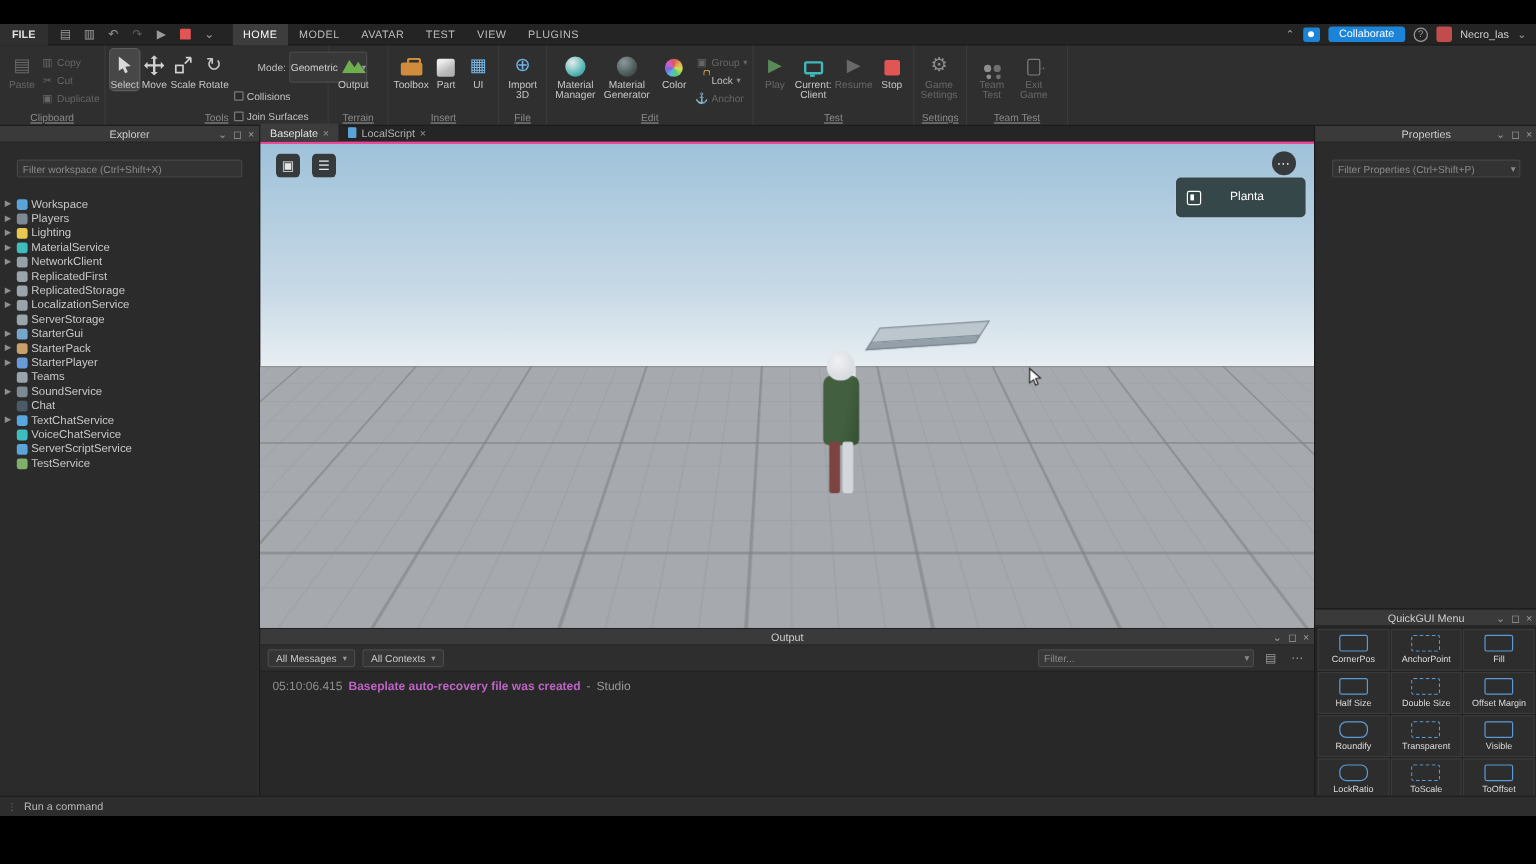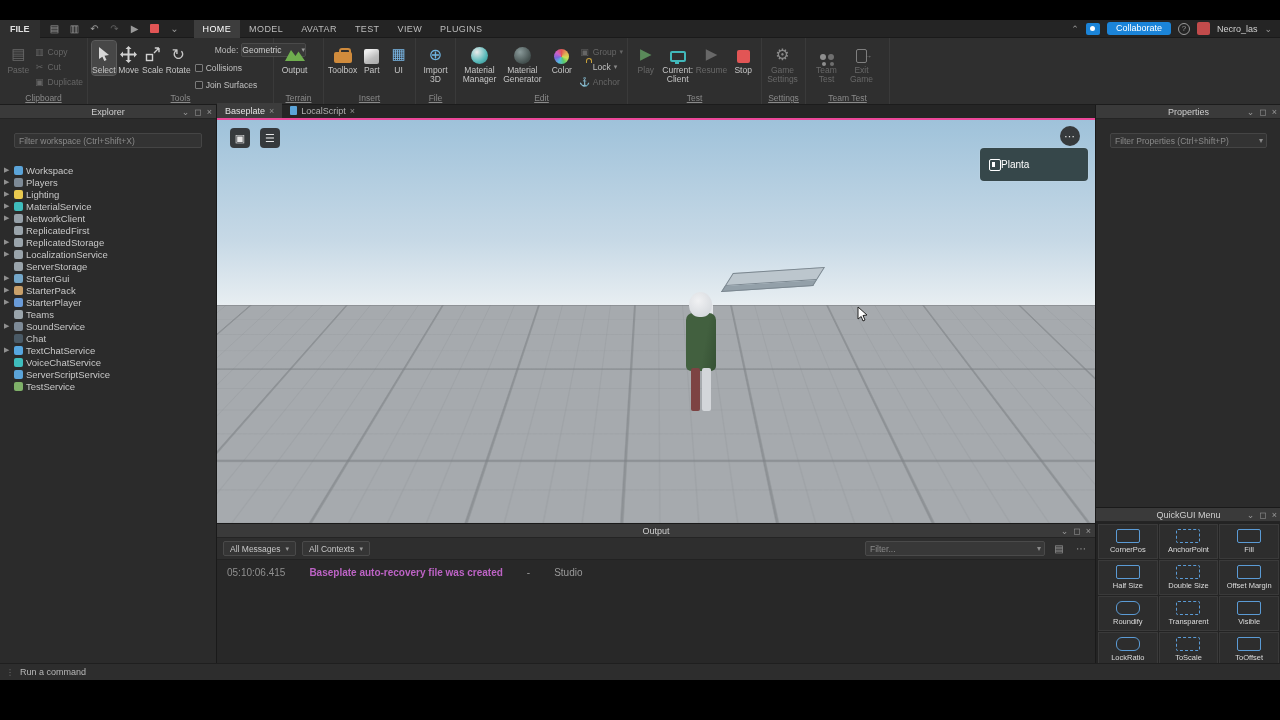--- a/index.html
+++ b/index.html
@@ -33,21 +33,21 @@
   .rbig .cap{font-size:8.5px;line-height:9px;color:#c6c6c6;text-align:center;}
   .rbig.dis .cap{color:#686868;}
   .ric{width:22px;height:22px;display:flex;align-items:center;justify-content:center;font-size:15px;color:#c6c6c6;}
   .dis .ric{color:#686868;}
   .rbig.sel{background:#474747;outline:1px solid #5c5c5c;}
   .rstack{display:flex;flex-direction:column;gap:2px;padding-top:4px;}
   .rsm{display:flex;align-items:center;gap:3px;font-size:8.5px;color:#c0c0c0;height:13px;}
   .rsm.dis{color:#666;}
   .rsm .si{font-size:9px;width:10px;text-align:center;color:inherit;}
   .chk{width:8px;height:8px;border:1px solid #7a7a7a;background:#2a2a2a;border-radius:1px;flex:none;}
-  .drop{display:flex;align-items:center;gap:20px;height:14px;border:1px solid #4a4a4a;background:#383838;font-size:8.5px;color:#cfcfcf;padding:0 0;border-radius:2px;}
+  .drop{display:flex;align-items:center;gap:20px;height:26px;border:1px solid #4a4a4a;background:#383838;font-size:8.5px;color:#cfcfcf;padding:0 0;border-radius:2px;}
   .tools-col{display:flex;flex-direction:column;gap:4px;padding:2px 2px;}
   .modrow{display:flex;align-items:center;gap:3px;font-size:8.5px;color:#bdbdbd;margin-left:20px;}
   
   .i-toolbox{width:18px;height:11px;background:#d08b3c;border-radius:2px;position:relative;margin-top:7px;}
   .i-toolbox:before{content:"";position:absolute;top:-4px;left:5px;width:8px;height:4px;border:2px solid #d08b3c;border-bottom:none;border-radius:3px 3px 0 0;}
   .i-part{width:15px;height:15px;background:linear-gradient(150deg,#ececec 20%,#bdbdbd 60%,#a9a9a9);border-radius:2px;margin-top:4px;}
   .i-mm{width:17px;height:17px;border-radius:50%;background:radial-gradient(circle at 35% 30%,#eaeaea,#56b8b8 60%,#2e8484);margin-top:3px;}
   .i-mg{width:17px;height:17px;border-radius:50%;background:radial-gradient(circle at 35% 30%,#8a9a9a,#44504f 70%);margin-top:3px;}
   .i-color{width:15px;height:15px;border-radius:50%;background:conic-gradient(#e05555,#e0a755,#cfe055,#59c96a,#55b8e0,#7a66d8,#cf5fc9,#e05555);margin-top:4px;}
   .i-stop{width:13px;height:13px;background:#e25555;border-radius:2px;margin-top:5px;}
@@ -90,21 +90,21 @@
   .ground{position:absolute;top:46%;left:-40%;width:180%;height:280%;background-color:#a6aaae;
     background-image:
       linear-gradient(rgba(125,129,134,.55) 2px,transparent 2px),
       linear-gradient(90deg,rgba(125,129,134,.55) 2px,transparent 2px),
       linear-gradient(rgba(140,144,148,.25) 1px,transparent 1px),
       linear-gradient(90deg,rgba(140,144,148,.25) 1px,transparent 1px);
     background-size:96px 96px,96px 96px,24px 24px,24px 24px;
     transform:perspective(520px) rotateX(56deg);transform-origin:50% 0;}
   .vbtn{position:absolute;width:20px;height:20px;background:rgba(42,42,42,.9);border-radius:4px;color:#e6e6e6;font-size:11px;display:flex;align-items:center;justify-content:center;}
   .vmore{position:absolute;width:20px;height:20px;border-radius:50%;background:rgba(42,42,42,.9);color:#e6e6e6;font-size:11px;display:flex;align-items:center;justify-content:center;letter-spacing:1px;}
-  .planta{position:absolute;left:763px;top:28px;width:108px;height:33px;background:#36474a;border-radius:4px;display:flex;align-items:center;gap:0;padding:0 9px;box-shadow:0 0 0 1px rgba(255,255,255,.08);}
+  .planta{position:absolute;left:763px;top:28px;width:108px;height:33px;background:#36474a;border-radius:4px;display:flex;align-items:center;gap:24px;padding:0 9px;box-shadow:0 0 0 1px rgba(255,255,255,.08);}
   .planta .pic{width:12px;height:12px;border:1.5px solid #fff;border-radius:2px;position:relative;}
   .planta .pic:after{content:"";position:absolute;left:2px;top:2px;width:3px;height:5px;background:#fff;}
   .planta .plab{color:#fff;font-size:10px;}
   .spawn{position:absolute;left:512px;top:150px;transform:skewX(-35deg) rotate(-4deg);}
   .spawn .topf{width:88px;height:13px;background:#bcc6cd;border:1px solid #7a868f;}
   .spawn .edge{width:88px;height:6px;background:#93a0a9;border:1px solid #7a868f;border-top:none;}
   .char{position:absolute;left:462px;top:172px;width:52px;height:132px;}
   .hair{position:absolute;left:10px;top:0;width:23px;height:25px;background:radial-gradient(circle at 40% 35%,#f0f1f3,#cfd3d8);border-radius:50% 50% 45% 45%;}
   .strand{position:absolute;left:26px;top:10px;width:8px;height:48px;background:linear-gradient(#e8eaed,#cfd3d8);border-radius:4px;}
   .torso{position:absolute;left:7px;top:21px;width:30px;height:58px;background:linear-gradient(100deg,#42603f 60%,#355033);border-radius:7px 7px 5px 5px;}
@@ -116,21 +116,21 @@
   
   .output{position:absolute;left:0;top:418px;width:878px;height:140px;background:#282828;border-top:1px solid #1a1a1a;}
   .otools{height:22px;display:flex;align-items:center;gap:6px;padding:0 6px;background:#2e2e2e;border-bottom:1px solid #222;}
   .odrop{height:15px;border:1px solid #4a4a4a;background:#353535;border-radius:2px;color:#c8c8c8;font-size:8.5px;display:flex;align-items:center;gap:5px;padding:0 6px;}
   .odrop .dd{font-size:7px;color:#9a9a9a;}
   .ofilter{margin-left:auto;width:180px;height:15px;background:#383838;border:1px solid #4a4a4a;border-radius:2px;display:flex;align-items:center;position:relative;}
   .ofilter input{flex:1;background:transparent;border:none;outline:none;font-size:8.5px;color:#cfcfcf;padding:0 4px;}
   .ofilter input::placeholder{color:#8a8a8a;}
   .ofilter .dd{position:absolute;right:3px;color:#8a8a8a;font-size:8px;}
   .oic{width:16px;height:16px;display:flex;align-items:center;justify-content:center;color:#9a9a9a;font-size:10px;}
-  .olog{padding:7px 10px;font-family:"DejaVu Sans Mono",monospace;font-size:10px;display:flex;gap:24px;white-space:nowrap;}
+  .olog{padding:7px 10px;font-family:"DejaVu Sans Mono",monospace;font-size:10px;display:flex;gap:5px;white-space:nowrap;}
   .lt{color:#8f8f8f;}
   .lm{color:#bd63c5;font-weight:bold;}
   .ls{color:#9a9a9a;}
 
   
   .rightcol{position:absolute;left:1095px;top:0;width:185px;height:558px;background:#2b2b2b;border-left:1px solid #1a1a1a;}
   .props{position:absolute;top:0;left:0;width:185px;height:402px;}
   .quickgui{position:absolute;top:402px;left:0;width:185px;height:156px;background:#232323;border-top:1px solid #1a1a1a;}
   .qgrid{display:grid;grid-template-columns:repeat(3,1fr);grid-auto-rows:35px;gap:1px;padding:2px;}
   .qcell{background:#2d2d2d;border:1px solid #3a3a3a;display:flex;flex-direction:column;align-items:center;justify-content:center;gap:2px;}

